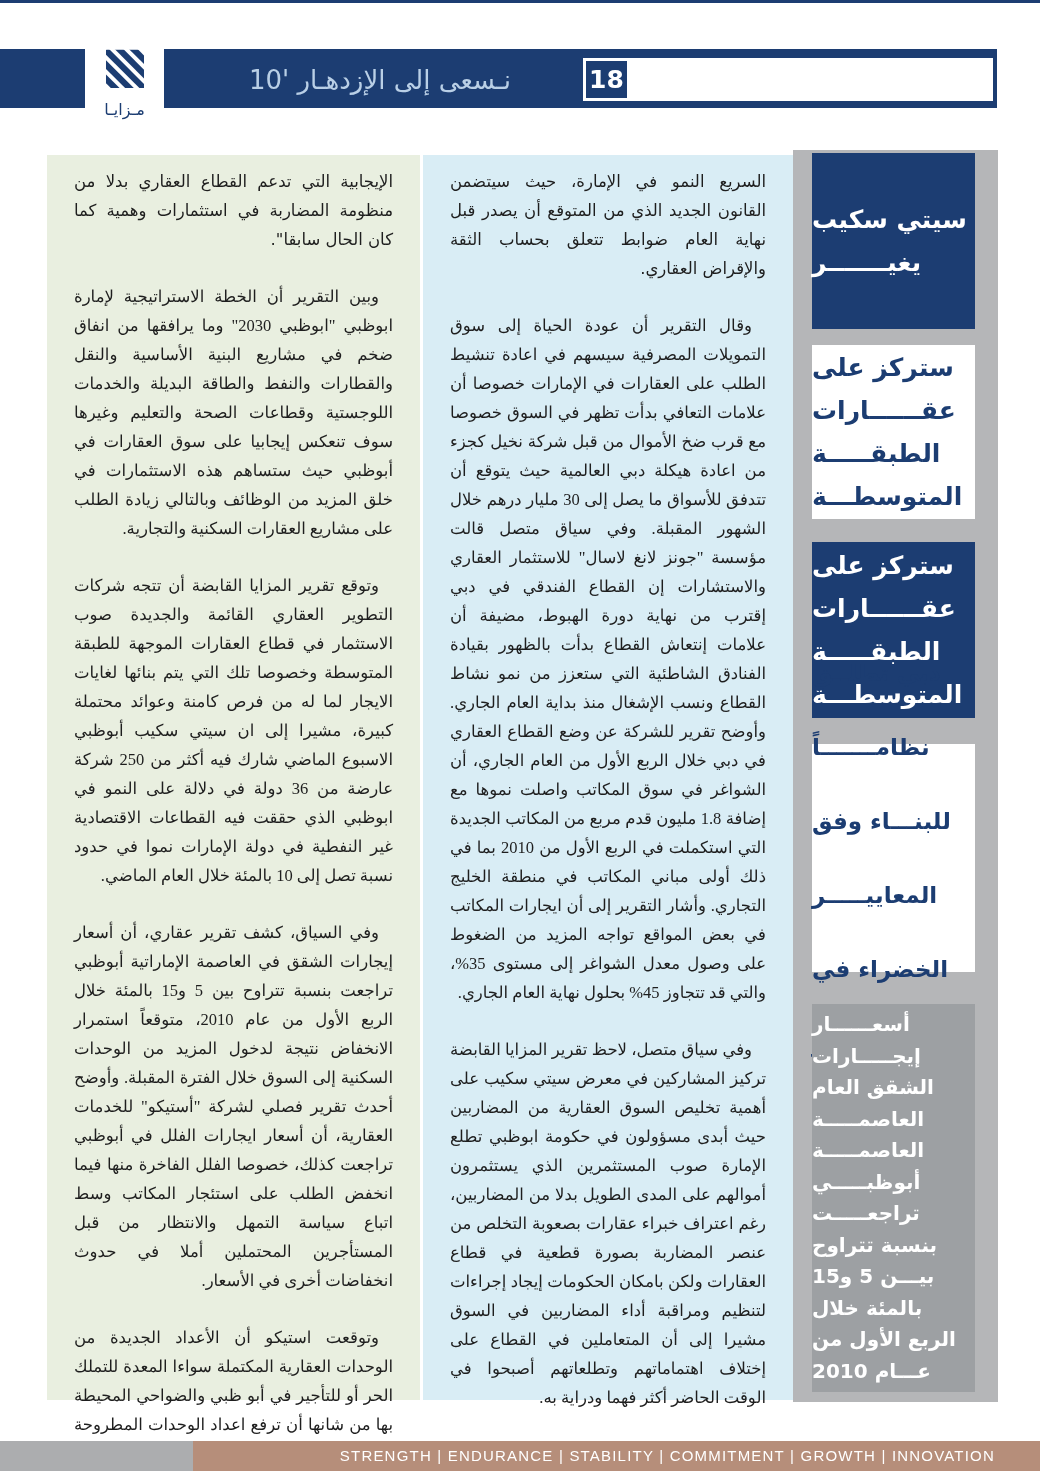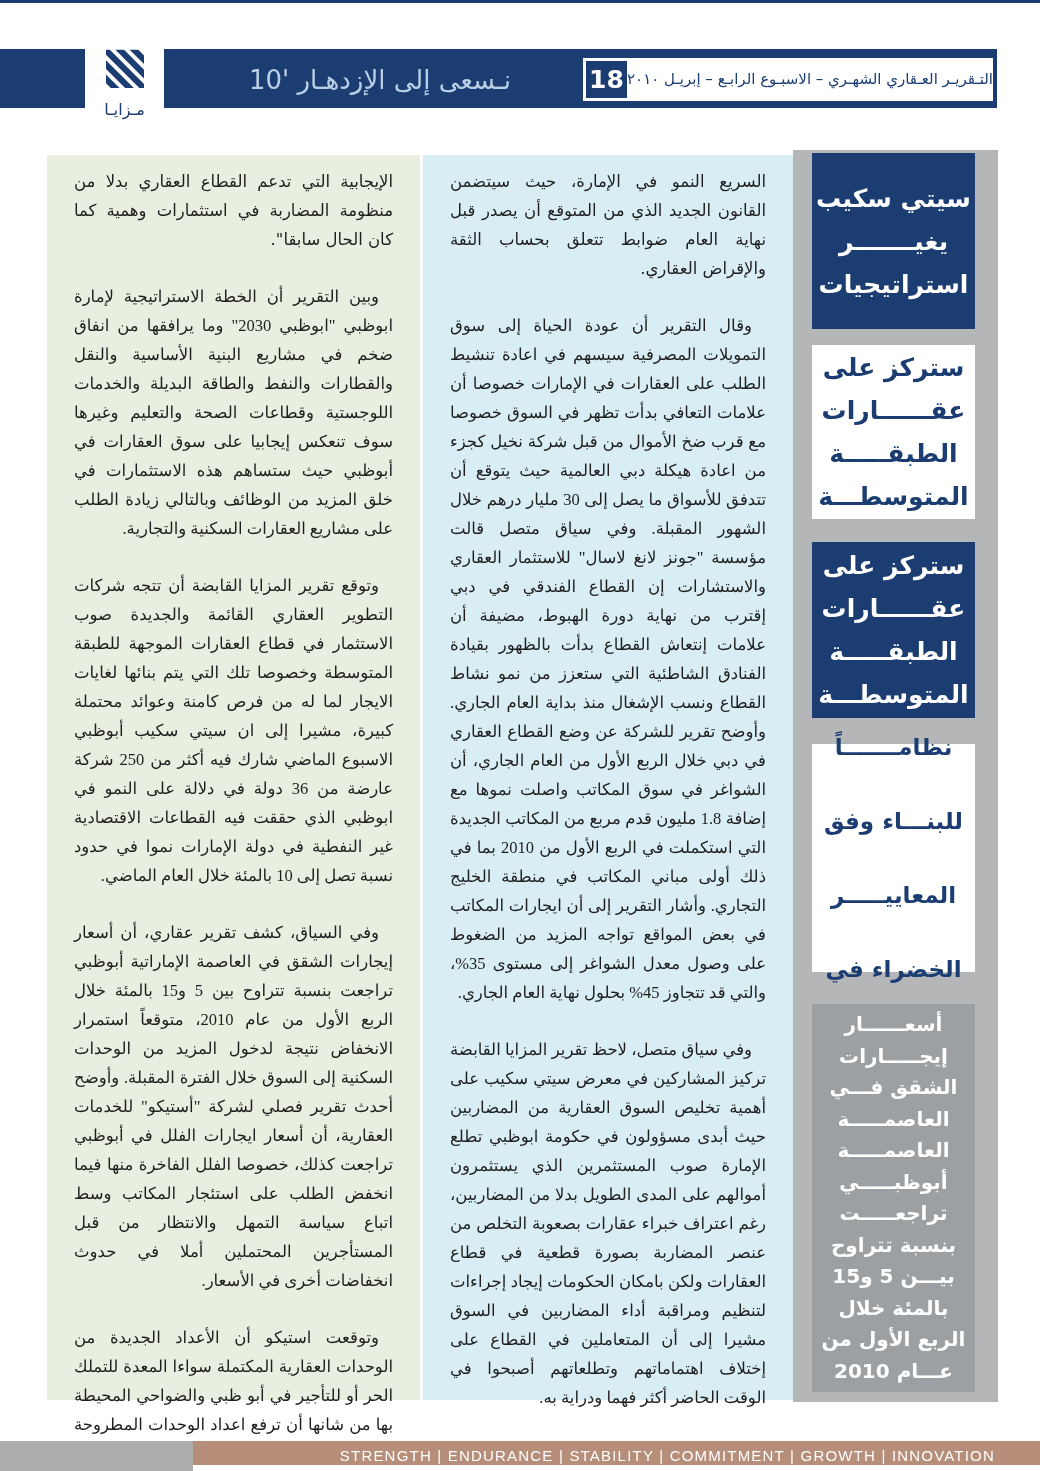--- a/index.html
+++ b/index.html
@@ -27,50 +27,49 @@
   .col{padding:12px 27px;direction:rtl;color:#1e1e1e;font-size:16.5px;line-height:29px;}
   .col p{margin:0 0 28px;text-align:justify;}
   .col p:last-child{margin-bottom:0;}
   .col p + p{text-indent:14px;font-family:Liberation Serif, serif;}
   .green-col{left:47px;top:155px;width:319px;height:1221px;background:#e9efe0;}
   .blue-col{left:423px;top:155px;width:316px;height:1221px;background:#d9edf5;}
 
   
   .side-track{left:793px;top:150px;width:205px;height:1252px;background:#b5b6b8;}
   .side-box{left:812px;width:163px;display:flex;flex-direction:column;
-            justify-content:center;align-items:center;direction:rtl;font-weight:bold;}
+            justify-content:center;align-items:flex-end;direction:rtl;font-weight:bold;}
   .side-box span{display:block;white-space:nowrap;}
   .box-navy{background:#1c3d72;color:#ffffff;}
   .box-white{background:#ffffff;color:#1c3d72;}
   .box-gray{background:#9da0a3;color:#ffffff;}
   .b1{top:153px;height:176px;font-size:25px;line-height:43px;}
   .b2{top:345px;height:174px;font-size:25px;line-height:43px;}
   .b3{top:542px;height:176px;font-size:25px;line-height:43px;}
   .b4{top:744px;height:228px;font-size:23px;line-height:37px;gap:37px;}
   .b5{top:1004px;height:388px;font-size:20px;line-height:31.5px;}
 
   
   .footer-gray{left:0;top:1441px;width:193px;height:30px;background:#acadaf;}
-  .footer-tan{left:193px;top:1441px;width:847px;height:24px;background:#b68e7a;
+  .footer-tan{left:193px;top:1441px;width:847px;height:30px;background:#b68e7a;
               color:#ffffff;font-family:"Liberation Sans",sans-serif;font-size:15px;
               line-height:30px;text-align:right;padding-right:45px;box-sizing:border-box;
               letter-spacing:1.2px;white-space:nowrap;}
 </style>
 </head>
 <body>
 
 <div class="abs top-strip"></div>
 
 <div class="abs header-bar"></div>
 
 <div class="abs tagline">نـسعى إلى الإزدهـار '10</div>
 
 <div class="abs info-box">
   <div class="page-num">18</div>
-  <div class="issue-title">التـقريـر العـقاري الشهـري – الاسبـوع الرابـع – إبريـل ٢٠١٠</div>
 </div>
 
 <div class="abs logo-box">
   <span style="margin-top:6px;">
     <svg width="56" height="60" viewBox="0 0 100 104" xmlns="http://www.w3.org/2000/svg">
       <defs>
           <clipPath id="dmd">
             <polygon points="50,2 98,50 50,98 2,50"></polygon>
           </clipPath>
         </defs>
@@ -99,21 +98,20 @@
   <p>وقال التقرير أن عودة الحياة إلى سوق التمويلات المصرفية سيسهم في اعادة تنشيط الطلب على العقارات في الإمارات خصوصا أن علامات التعافي بدأت تظهر في السوق خصوصا مع قرب ضخ الأموال من قبل شركة نخيل كجزء من اعادة هيكلة دبي العالمية حيث يتوقع أن تتدفق للأسواق ما يصل إلى 30 مليار درهم خلال الشهور المقبلة. وفي سياق متصل قالت مؤسسة "جونز لانغ لاسال" للاستثمار العقاري والاستشارات إن القطاع الفندقي في دبي إقترب من نهاية دورة الهبوط، مضيفة أن علامات إنتعاش القطاع بدأت بالظهور بقيادة الفنادق الشاطئية التي ستعزز من نمو نشاط القطاع ونسب الإشغال منذ بداية العام الجاري. وأوضح تقرير للشركة عن وضع القطاع العقاري في دبي خلال الربع الأول من العام الجاري، أن الشواغر في سوق المكاتب واصلت نموها مع إضافة 1.8 مليون قدم مربع من المكاتب الجديدة التي استكملت في الربع الأول من 2010 بما في ذلك أولى مباني المكاتب في منطقة الخليج التجاري. وأشار التقرير إلى أن ايجارات المكاتب في بعض المواقع تواجه المزيد من الضغوط على وصول معدل الشواغر إلى مستوى 35%، والتي قد تتجاوز 45% بحلول نهاية العام الجاري.</p>
   <p>وفي سياق متصل، لاحظ تقرير المزايا القابضة تركيز المشاركين في معرض سيتي سكيب على أهمية تخليص السوق العقارية من المضاربين حيث أبدى مسؤولون في حكومة ابوظبي تطلع الإمارة صوب المستثمرين الذي يستثمرون أموالهم على المدى الطويل بدلا من المضاربين، رغم اعتراف خبراء عقارات بصعوبة التخلص من عنصر المضاربة بصورة قطعية في قطاع العقارات ولكن بامكان الحكومات إيجاد إجراءات لتنظيم ومراقبة أداء المضاربين في السوق مشيرا إلى أن المتعاملين في القطاع على إختلاف اهتماماتهم وتطلعاتهم أصبحوا في الوقت الحاضر أكثر فهما ودراية به.</p>
   <p>وكانت معارض سيتي سكيب سواء تلك التي عقدت في أبوظبي أو في دبي مكانا يستقطب المضاربين على العقارات إلا أن الدورة الجديدة من المعرض التي عقدت في ابوظبي تميزت بغياب ملحوظ وهو ما علق عليه مسؤولون في سيتي سكيب بالقول "لم يعد يمثل حدثا للمضاربين الذين يسعون وراء مضاربات وهمية في قطاع العقارات من أجل عمليات بيع وشراء سريعة، وأصبح التركيز الآن منصبا على الفرص والمشاريع المشتركة وعقد الشراكات وغيرها من المشاريع</p>
 </div>
 
 <div class="abs side-track"></div>
 
 <div class="abs side-box box-navy b1">
   <span>سيتي سكيب</span>
   <span>يغيـــــــر</span>
-  <span>استراتيجيات</span>
 </div>
 
 <div class="abs side-box box-white b2">
   <span>ستركز على</span>
   <span>عقــــــارات</span>
   <span>الطبقـــــة</span>
   <span>المتوسطـــة</span>
 </div>
 
 <div class="abs side-box box-navy b3">
@@ -128,21 +126,21 @@
   <span>نظامـــــــاً</span>
   <span>للبنـــاء وفق</span>
   <span>المعاييـــــر</span>
   <span>الخضراء في</span>
   <span>يونيـــــــــو</span>
 </div>
 
 <div class="abs side-box box-gray b5">
   <span>أسعــــــار</span>
   <span>إيجـــــارات</span>
-  <span>الشقق فـــي</span>
+  <span>الشقق العام</span>
   <span>العاصمـــــة</span>
   <span>العاصمـــــة</span>
   <span>أبوظبـــــي</span>
   <span>تراجعـــــت</span>
   <span>بنسبة تتراوح</span>
   <span>بيـــن 5 و15</span>
   <span>بالمئة خلال</span>
   <span>الربع الأول من</span>
   <span>عـــام 2010</span>
 </div>

